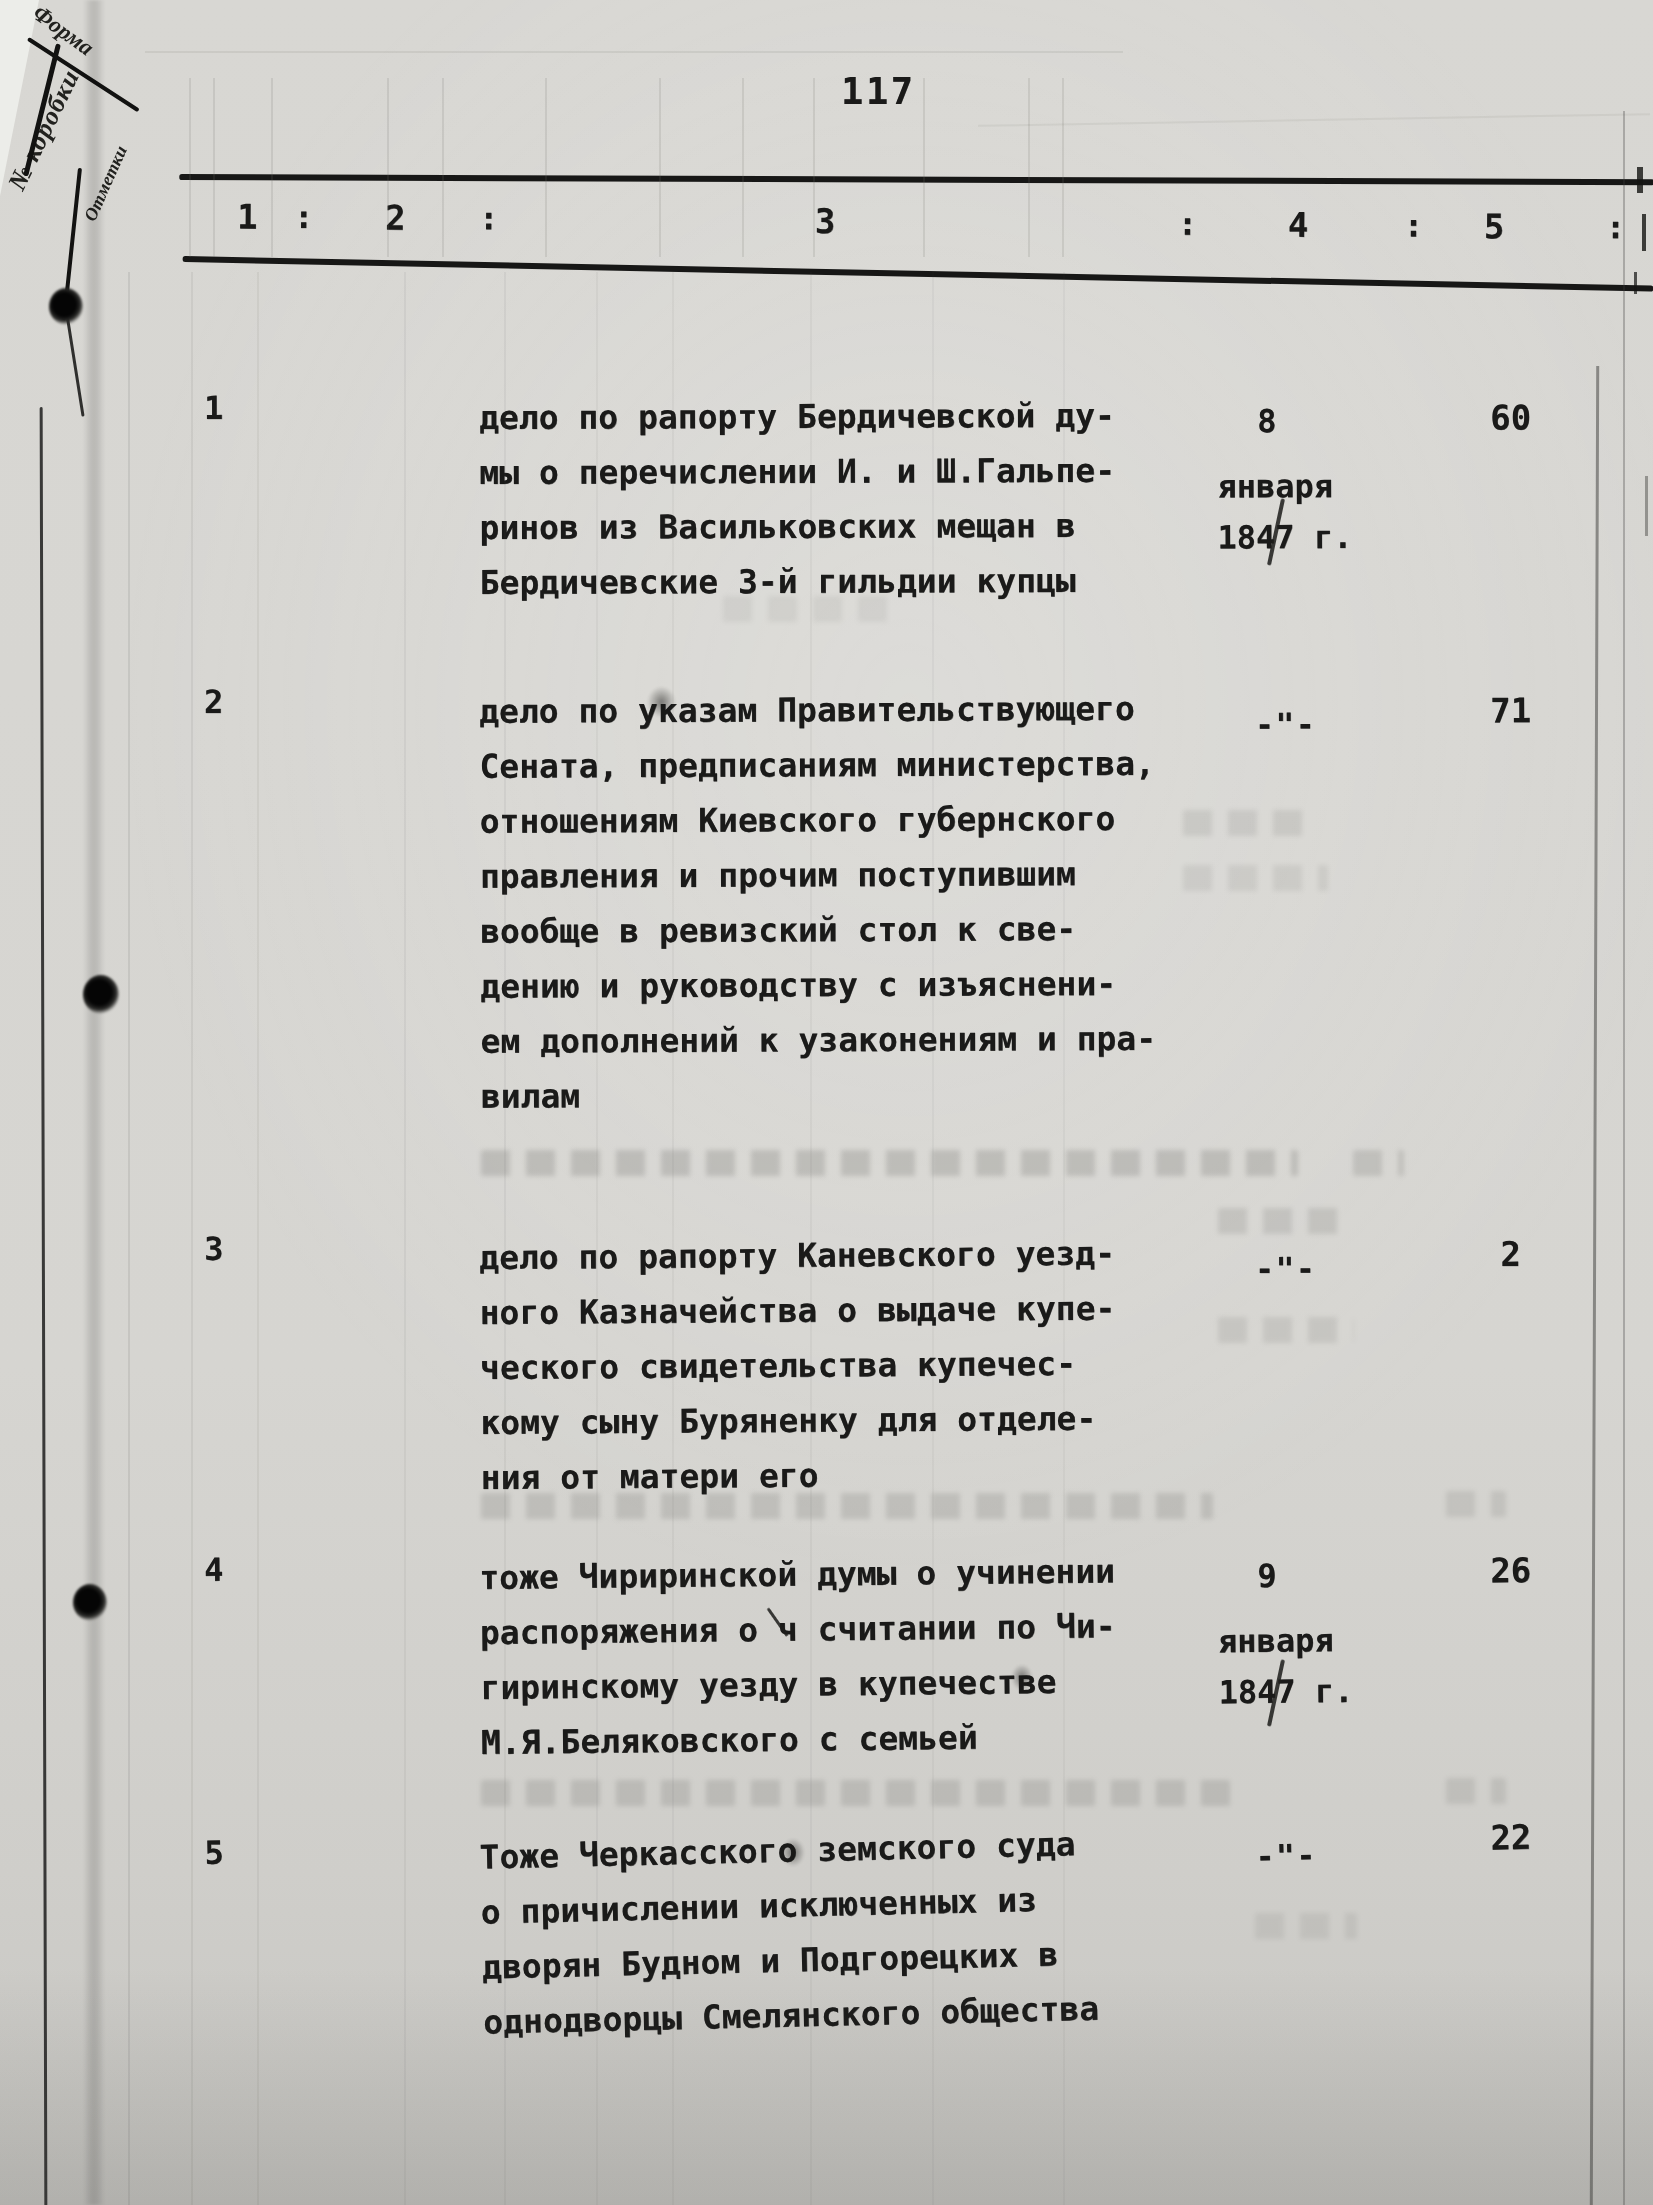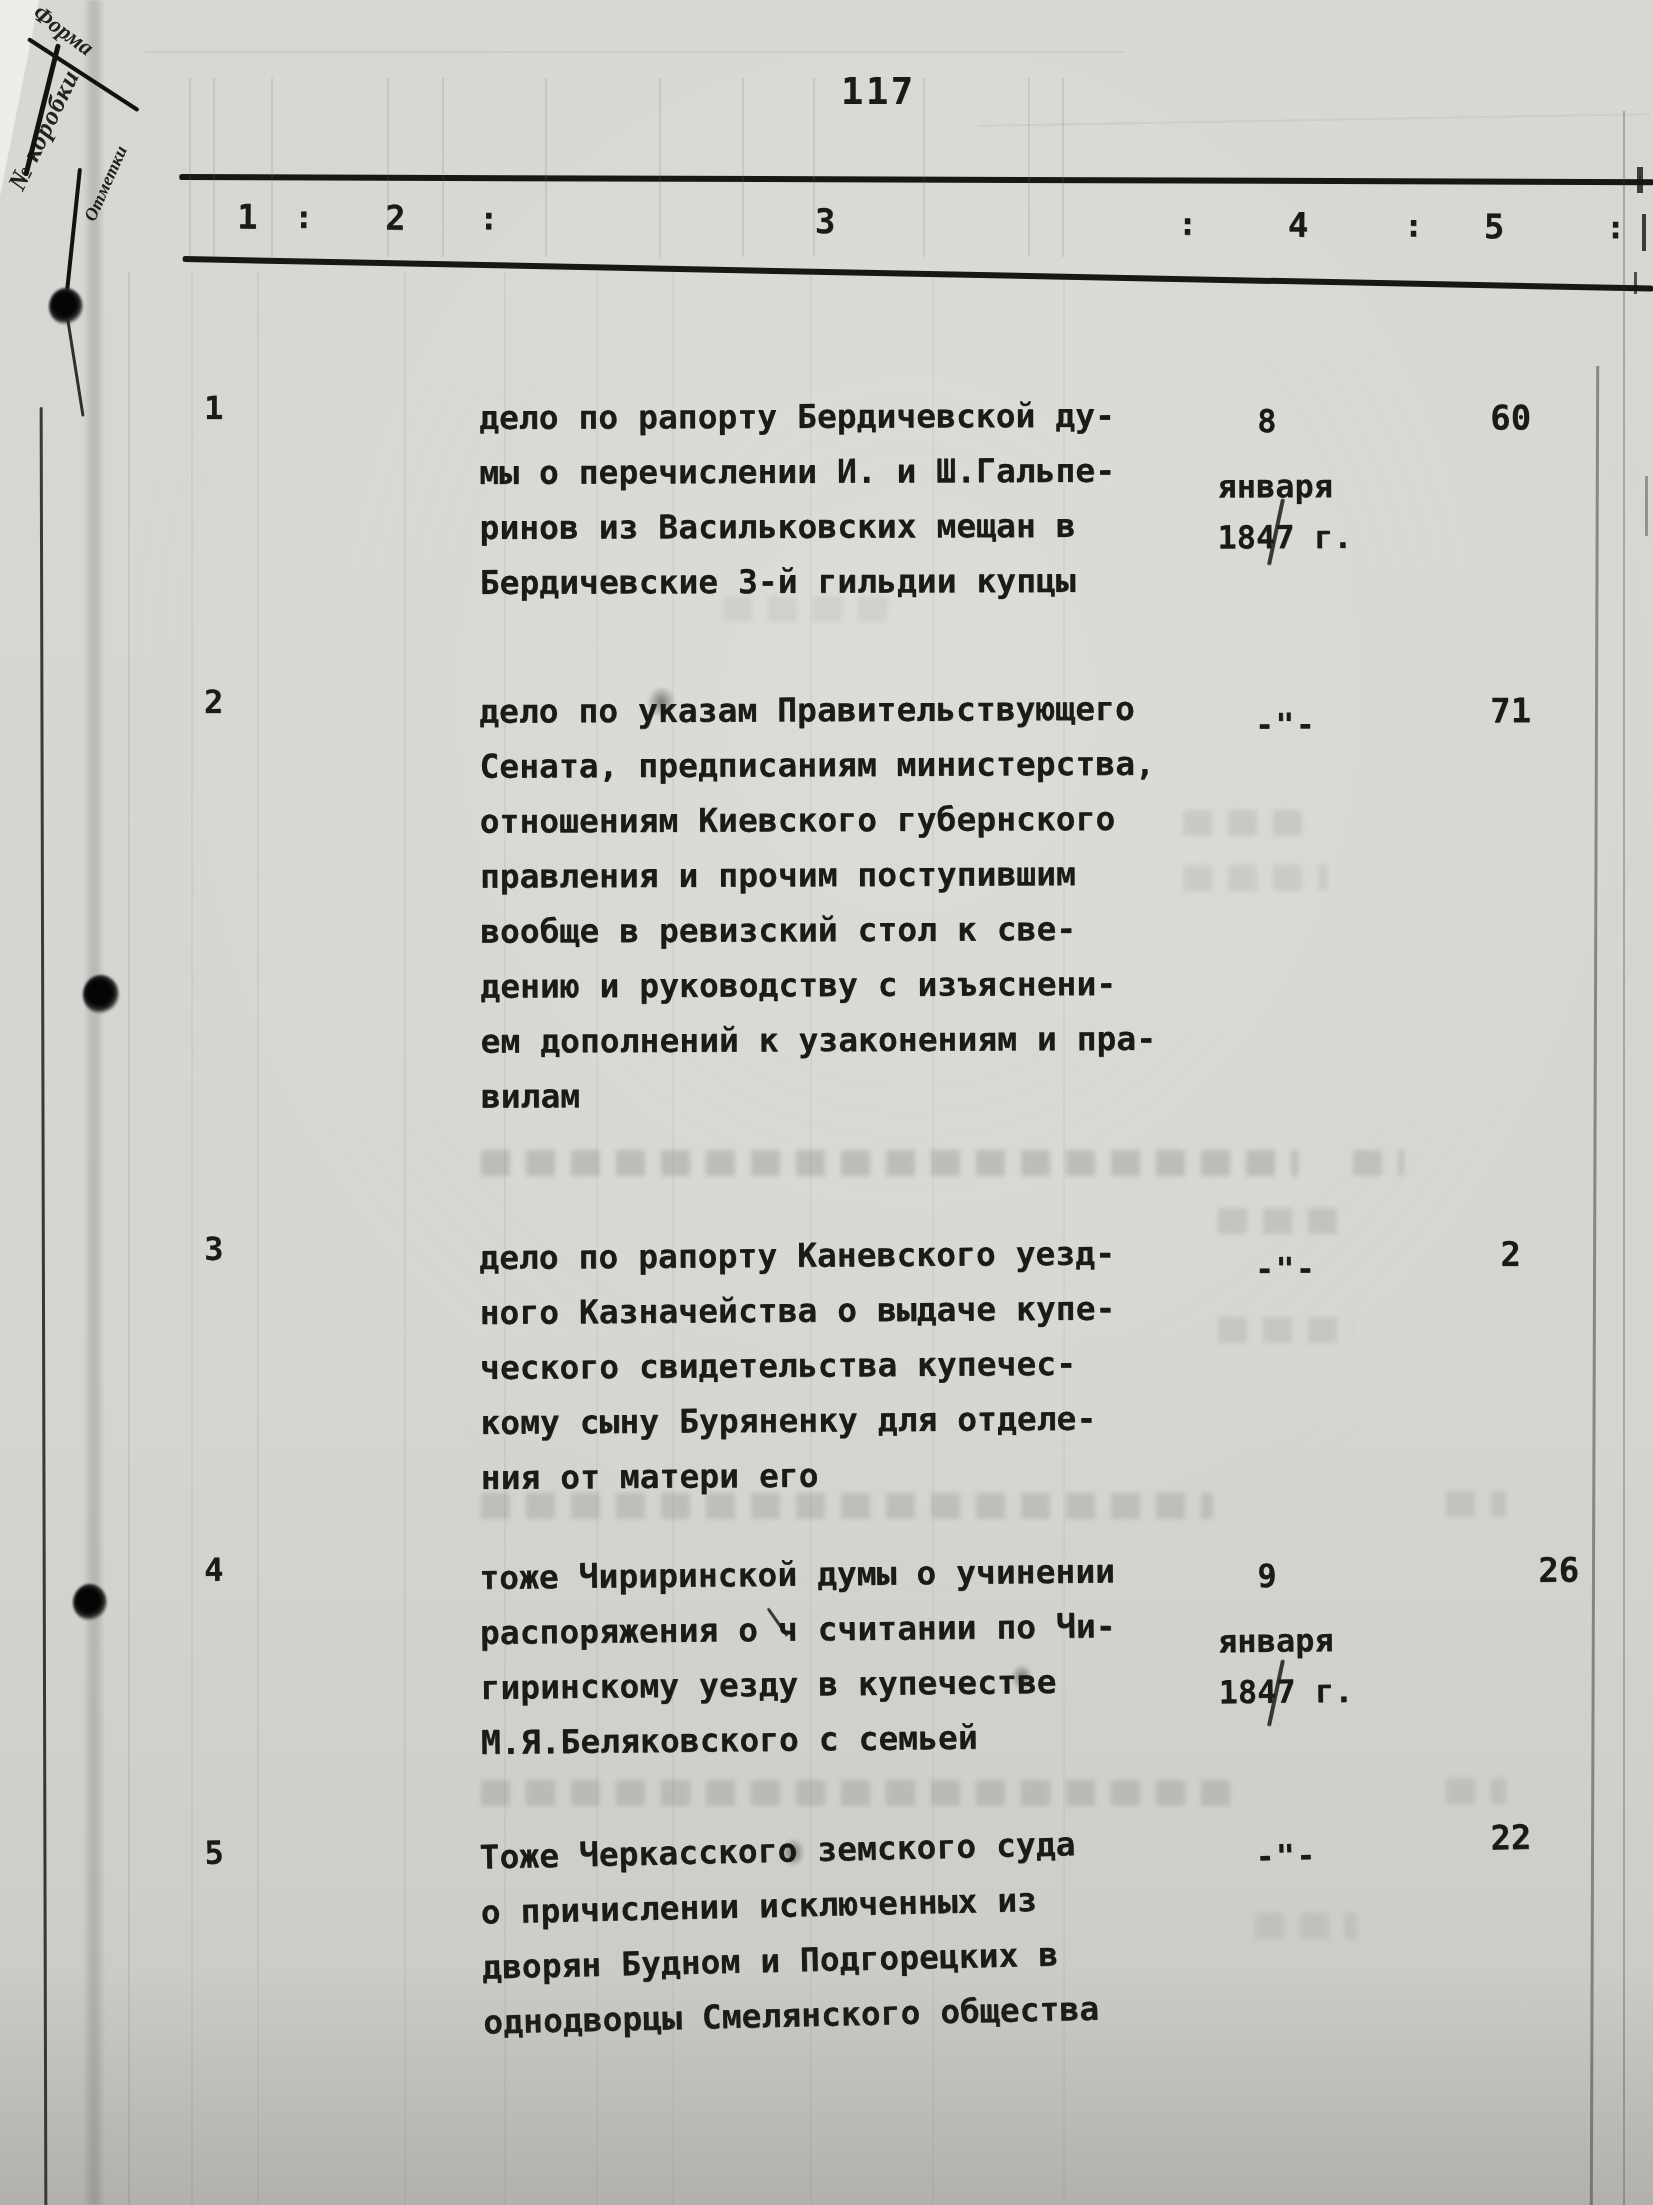--- a/index.html
+++ b/index.html
@@ -153,21 +153,21 @@
         <div class="type desc-line">тоже Чириринской думы о учинении</div>
         <div class="type desc-line">распоряжения о ч считании по Чи-</div>
         <div class="type desc-line">гиринскому уезду в купечестве</div>
         <div class="type desc-line">М.Я.Беляковского с семьей</div>
       </div>
       <div class="abs" style="left: 0px; top: 0px;">
         <div class="abs type date-line" style="left: 1257px; top: 6.8px;">9</div>
         <div class="abs type date-line" style="left: 1217px; top: 72px;">января</div>
         <div class="abs type date-line" style="left: 1217px; top: 123px;">1847 г.</div>
       </div>
-      <div class="abs type sheets" style="left: 1520px; top: 11px;">26</div>
+      <div class="abs type sheets" style="left: 1472px; top: 11px;">26</div>
     </div>
     <div class="abs" style="left: 0px; top: 1836px; width: 1654px; height: 221px; transform: rotate(-1.3deg); transform-origin: 204px 0px;">
       <div class="abs type entry-no" style="left: 204px; top: -1.7px;">5</div>
       <div class="abs" style="left: 479px; top: 0px;">
         <div class="type desc-line">Тоже Черкасского земского суда</div>
         <div class="type desc-line">о причислении исключенных из</div>
         <div class="type desc-line">дворян Будном и Подгорецких в</div>
         <div class="type desc-line">однодворцы Смелянского общества</div>
       </div>
       <div class="abs" style="left: 0px; top: 0px;">

